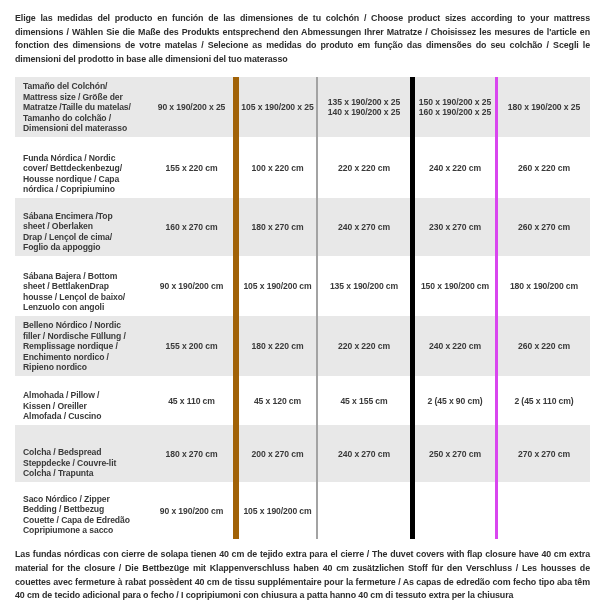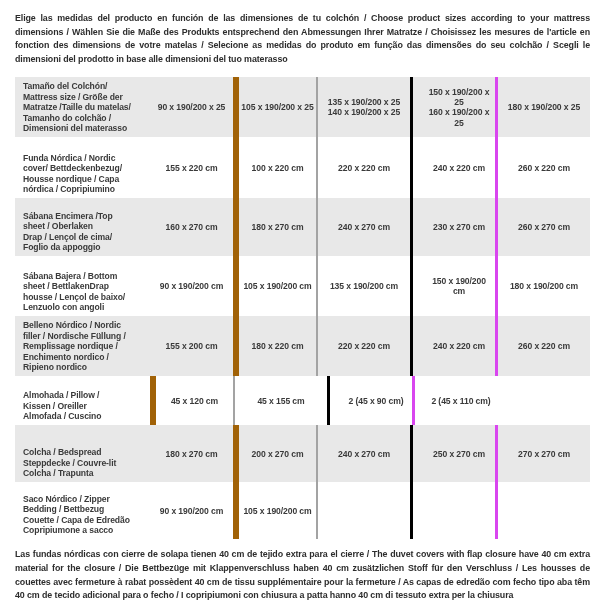--- a/index.html
+++ b/index.html
@@ -30,21 +30,21 @@
     font-size: 8.6px;
     line-height: 10.4px;
     letter-spacing: -0.1px;
     white-space: pre-line;
   }
   .label { width: 135px; padding: 4px 6px 4px 8px; text-align: left; }
   .val { text-align: center; padding: 2px 2px; }
   .c1 { width: 83px; }
   .c2 { width: 83px; border-left: 6px solid #a16207; }
   .c3 { width: 94px; border-left: 2px solid #a3a3a3; }
-  .c4 { width: 85px; border-left: 3px solid #000000; padding-left: 12px; }
+  .c4 { width: 85px; border-left: 5px solid #000000; }
   .c5 { width: 95px; border-left: 3px solid #d946ef; }
   .val { align-self: stretch; display: flex; align-items: center; justify-content: center; }
   .r1 { min-height: 57px; }
   .r2 { min-height: 61px; }
   .r3 { min-height: 58px; }
   .r4 { min-height: 60px; }
   .r5 { min-height: 55px; }
   .r6 { min-height: 49px; }
   .r7 { min-height: 57px; }
   .r8 { min-height: 57px; }
@@ -119,20 +119,21 @@
       <div class="cell val c2">180 x 220 cm</div>
       <div class="cell val c3">220 x 220 cm</div>
       <div class="cell val c4">240 x 220 cm</div>
       <div class="cell val c5">260 x 220 cm</div>
     </div>
 
     <div class="row r6">
       <div class="cell label">Almohada / Pillow /
 Kissen / Oreiller
 Almofada / Cuscino</div>
+      <div class="cell val c1">45 x 110 cm</div>
       <div class="cell val c2">45 x 120 cm</div>
       <div class="cell val c3">45 x 155 cm</div>
       <div class="cell val c4">2 (45 x 90 cm)</div>
       <div class="cell val c5">2 (45 x 110 cm)</div>
     </div>
 
     <div class="row shade r7">
       <div class="cell label">Colcha / Bedspread
 Steppdecke / Couvre-lit
 Colcha / Trapunta</div>

